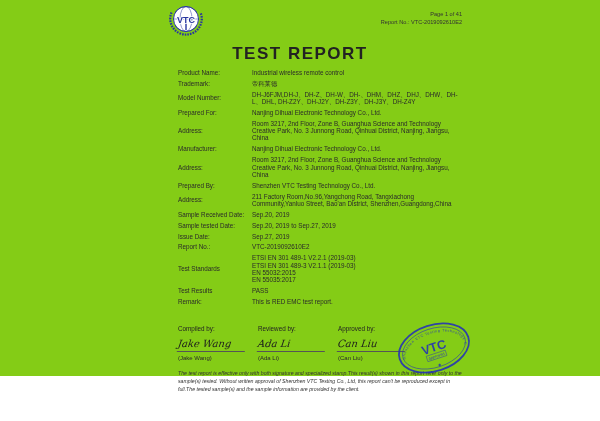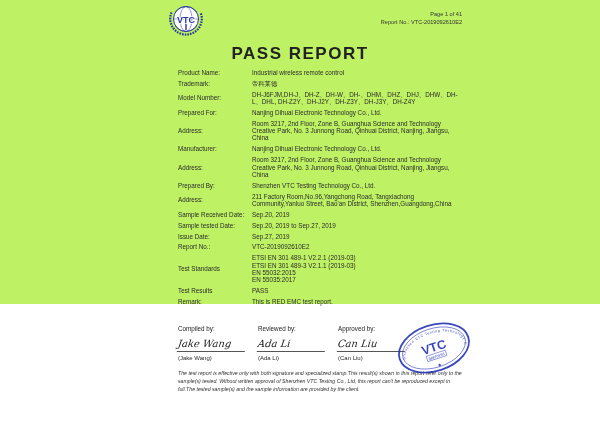--- a/index.html
+++ b/index.html
@@ -1,18 +1,18 @@
 <!DOCTYPE html>
 <html><head>
 <meta charset="utf-8">
 <style>
   * { margin: 0; padding: 0; box-sizing: border-box; }
   html, body { width: 600px; height: 421px; background: #ffffff; overflow: hidden; }
   body { font-family: "Liberation Sans", sans-serif; color: #2a2a2a; position: relative; }
-  .page { position: absolute; left: 0; top: 0; width: 600px; height: 304px; background: #bef264; }
+  .page { position: absolute; left: 0; top: 0; width: 600px; height: 376px; background: #84cc16; }
 
   .logo { position: absolute; left: 167px; top: 3px; width: 38px; height: 34px; }
 
   .header-right { position: absolute; right: 138px; top: 11px; text-align: right;
                   font-size: 5.6px; line-height: 1.35; color: #333; }
 
   .title { position: absolute; left: 0; top: 44px; width: 600px; text-align: center;
            font-size: 17px; font-weight: bold; letter-spacing: 1.5px; color: #222; }
 
   .info-table { position: absolute; left: 178px; top: 69px; width: 285px; }
@@ -48,21 +48,21 @@
     <path d="M8 23 A 14 14 0 0 0 30 23" fill="none" stroke="#27359f" stroke-width="0.5"></path>
     <line x1="19" y1="20" x2="19" y2="27" stroke="#27359f" stroke-width="1.4"></line>
     <text x="19" y="19.5" text-anchor="middle" font-size="9" font-weight="bold" font-family="Liberation Sans, sans-serif" fill="#27359f" stroke="#ffffff" stroke-width="1.6" paint-order="stroke">VTC</text>
   </svg>
 
   <div class="header-right">
     <div>Page 1 of 41</div>
     <div>Report No.: VTC-2019092610E2</div>
   </div>
 
-  <div class="title">PASS REPORT</div>
+  <div class="title">TEST REPORT</div>
 
   <div class="info-table">
     <div class="row">
       <span class="lbl">Product Name:</span>
       <span class="val">Industrial wireless remote control</span>
     </div>
     <div class="row">
       <span class="lbl">Trademark:</span>
       <span class="val">帝科莱德</span>
     </div>

